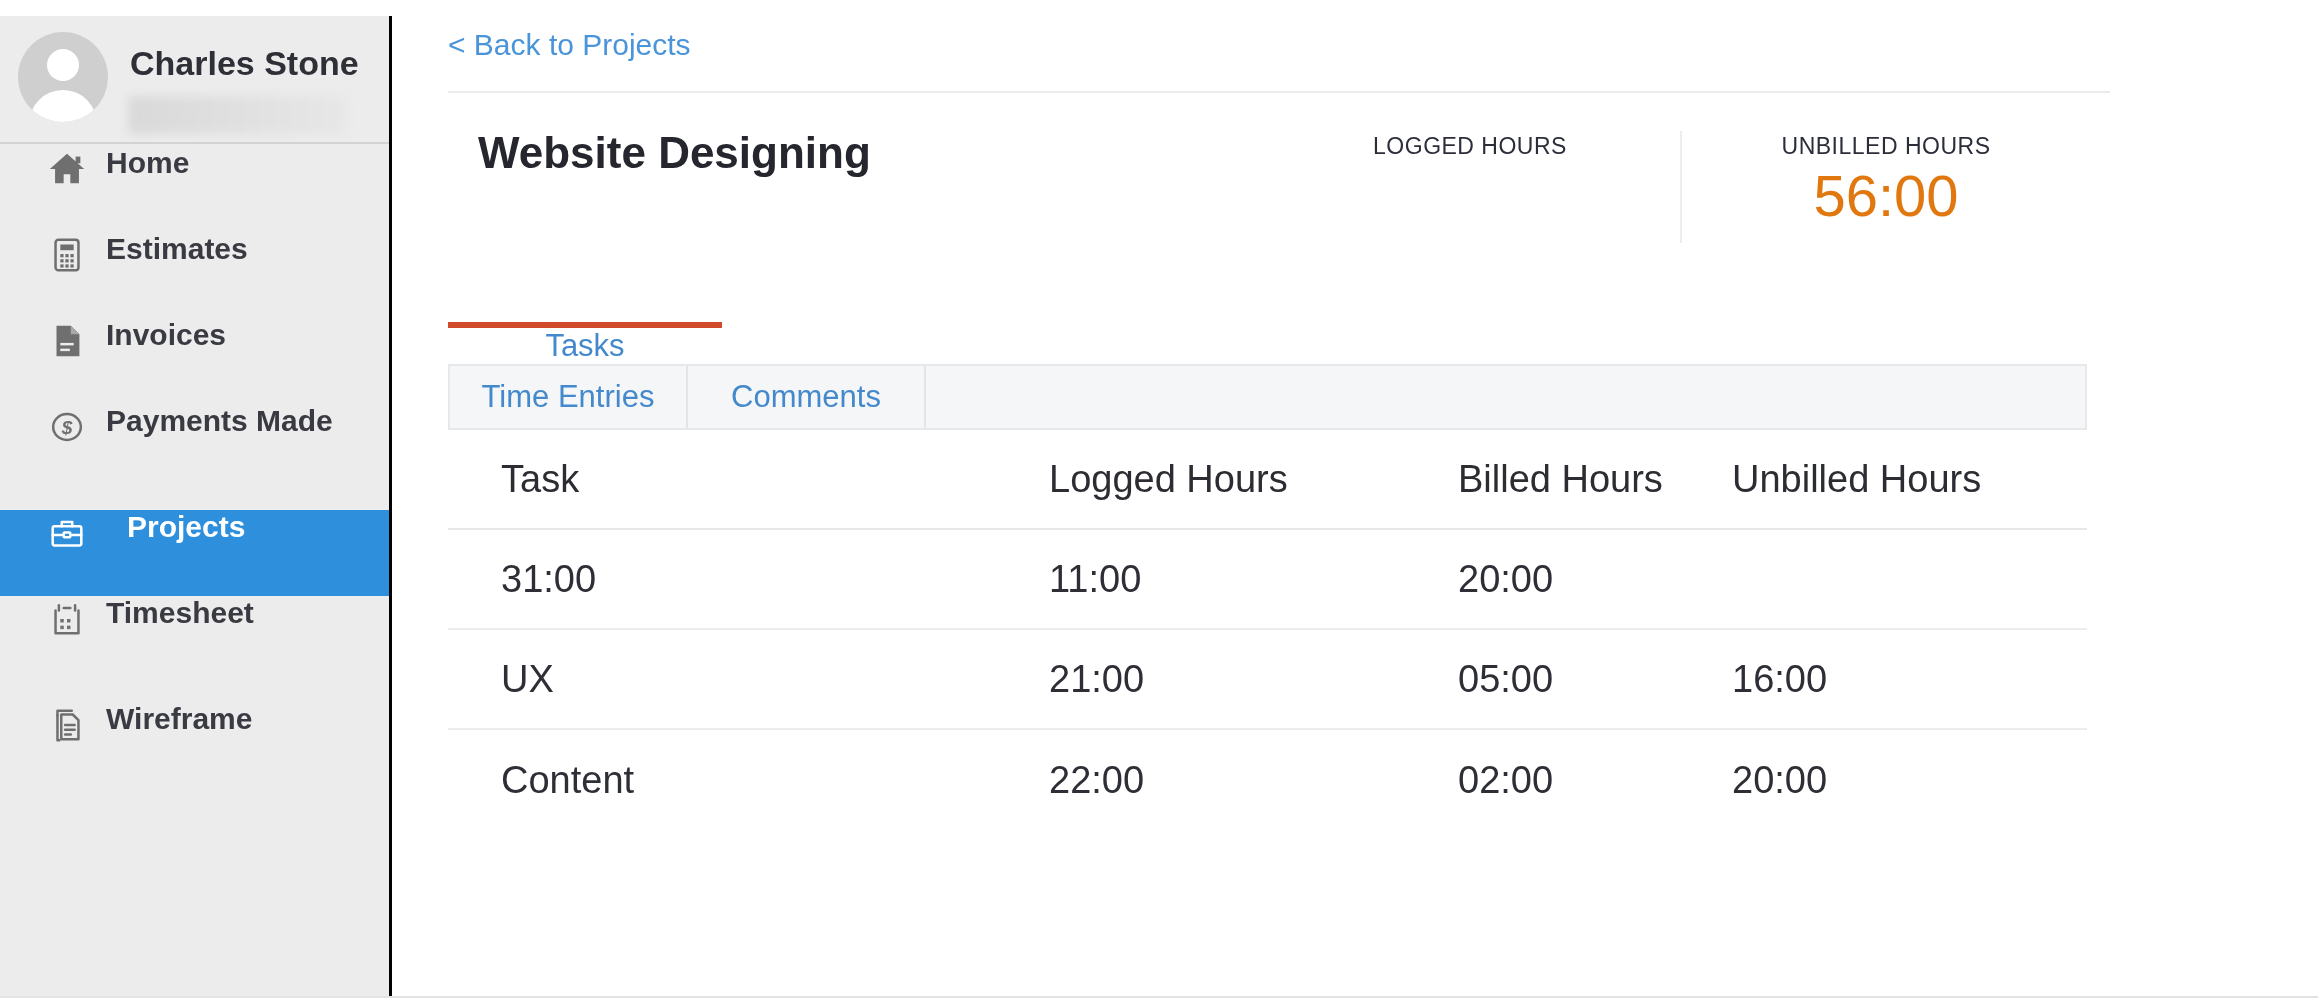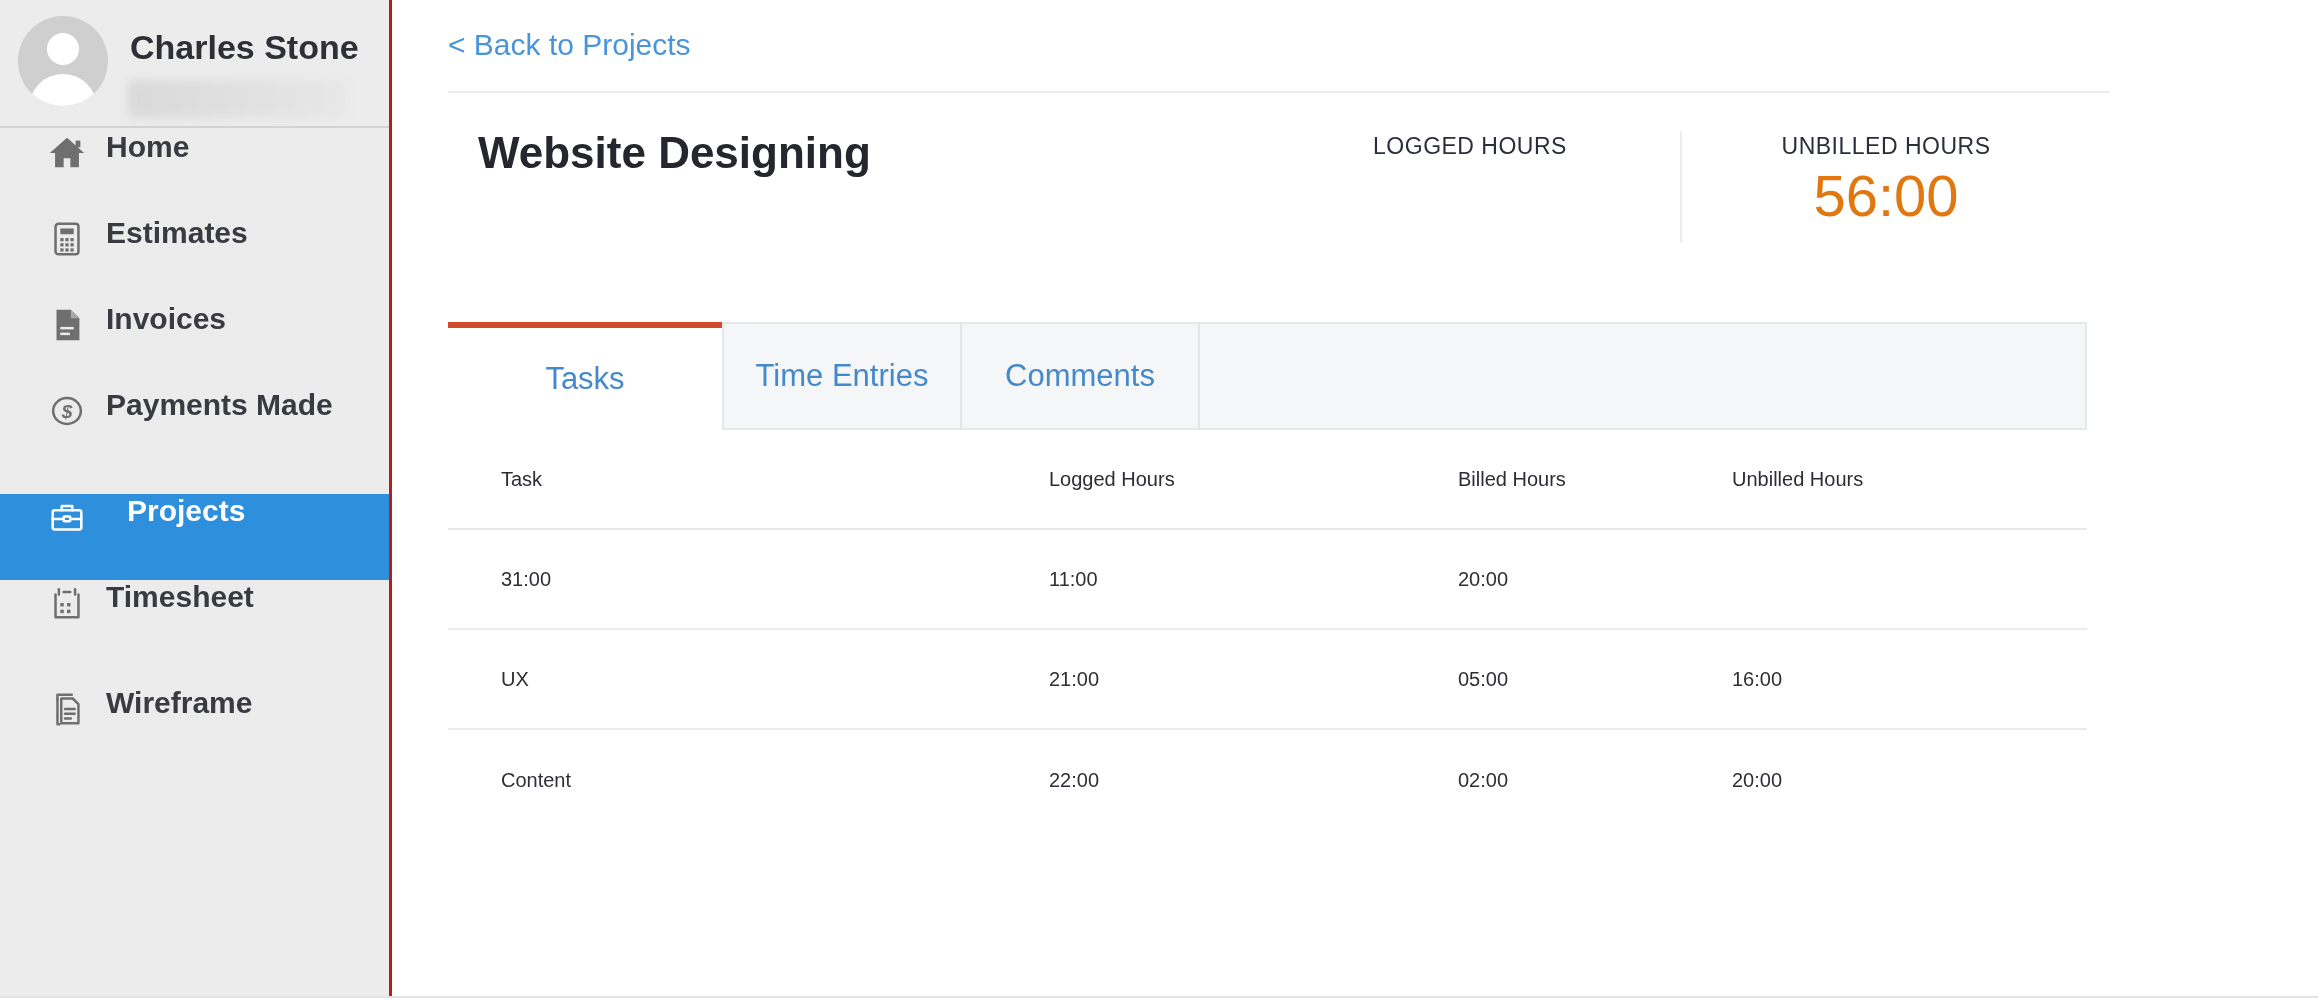--- a/index.html
+++ b/index.html
@@ -1,22 +1,22 @@
 <!DOCTYPE html>
 <html><head>
 <meta charset="utf-8">
 <style>
   html,body{margin:0;padding:0;background:#fff;}
   .app{position:relative;width:2318px;height:998px;background:#ffffff;
        font-family:"Liberation Sans",sans-serif;overflow:hidden;
        border-bottom:2px solid #e3e3e3;box-sizing:border-box;}
 
   
-  .sidebar{position:absolute;left:0;top:0;bottom:0;width:389px;background:#ececec;
-           border-right:3px solid #b91c1c;box-sizing:content-box;}
+  .sidebar{position:absolute;left:0;top:16px;bottom:0;width:389px;background:#ececec;
+           border-right:3px solid #000000;box-sizing:content-box;}
   .user{position:relative;height:128px;border-bottom:2px solid #d3d3d3;box-sizing:border-box;}
   .avatar{position:absolute;left:18px;top:16px;width:90px;height:90px;border-radius:50%;
           background:#cfcfcf;overflow:hidden;}
   .user-name{position:absolute;left:130px;top:28px;font-size:34px;font-weight:bold;color:#2e2f37;}
   .user-blur{position:absolute;left:128px;top:80px;width:218px;height:38px;border-radius:6px;
              background:linear-gradient(90deg,#d9d9d9,#e7e7e7);filter:blur(5px);}
   nav{display:block;padding-top:2px;}
   .nav-item{height:86px;display:flex;align-items:flex-start;padding-left:44px;cursor:pointer;
             color:#3a3b42;font-size:30px;font-weight:bold;}
   .nav-item.gap-top{margin-top:20px;}
@@ -39,32 +39,32 @@
   .stat{text-align:center;}
   .stat-logged{width:420px;}
   .stat-unbilled{width:408px;}
   .stat-label{font-size:23px;letter-spacing:.5px;color:#2b2d39;margin-top:4px;}
   .stat-value{font-size:58px;line-height:62px;margin-top:5px;}
   .stat-value.green{color:#2ba245;}
   .stat-value.orange{color:#e0770f;}
   .stat-divider{width:2px;height:112px;background:#ededee;margin-top:2px;}
 
   
-  .tabs{width:1639px;height:108px;margin-top:79px;display:flex;}
+  .tabs{width:1639px;height:108px;margin-top:79px;display:flex;flex-direction:column;}
   .tab{display:flex;align-items:center;justify-content:center;font-size:31px;color:#4489cc;cursor:pointer;}
   .tab-active{width:274px;box-sizing:border-box;border-top:6px solid #d04a2c;background:#fff;}
   .tabs-rest{flex:1;display:flex;box-sizing:border-box;background:#f5f6f7;
              border:2px solid #e7e8ea;}
   .tabs-rest .tab{width:238px;box-sizing:border-box;border-right:2px solid #e3e4e6;}
   .tab-filler{flex:1;}
 
   
   .ptable{width:1639px;color:#2e2f36;}
   .trow{display:grid;grid-template-columns:548px 409px 274px 1fr;align-items:center;
-        height:100px;box-sizing:border-box;border-bottom:2px solid #eaecee;font-size:20px;}
+        height:100px;box-sizing:border-box;border-bottom:2px solid #eaecee;font-size:38px;}
   .trow:last-child{border-bottom:none;}
   .trow.thead{border-bottom:2px solid #e6e8ea;color:#2c2d33;}
   .tcell{padding-left:53px;}
 </style>
 </head>
 <body>
 
 <div class="app">
 
   <aside class="sidebar">

